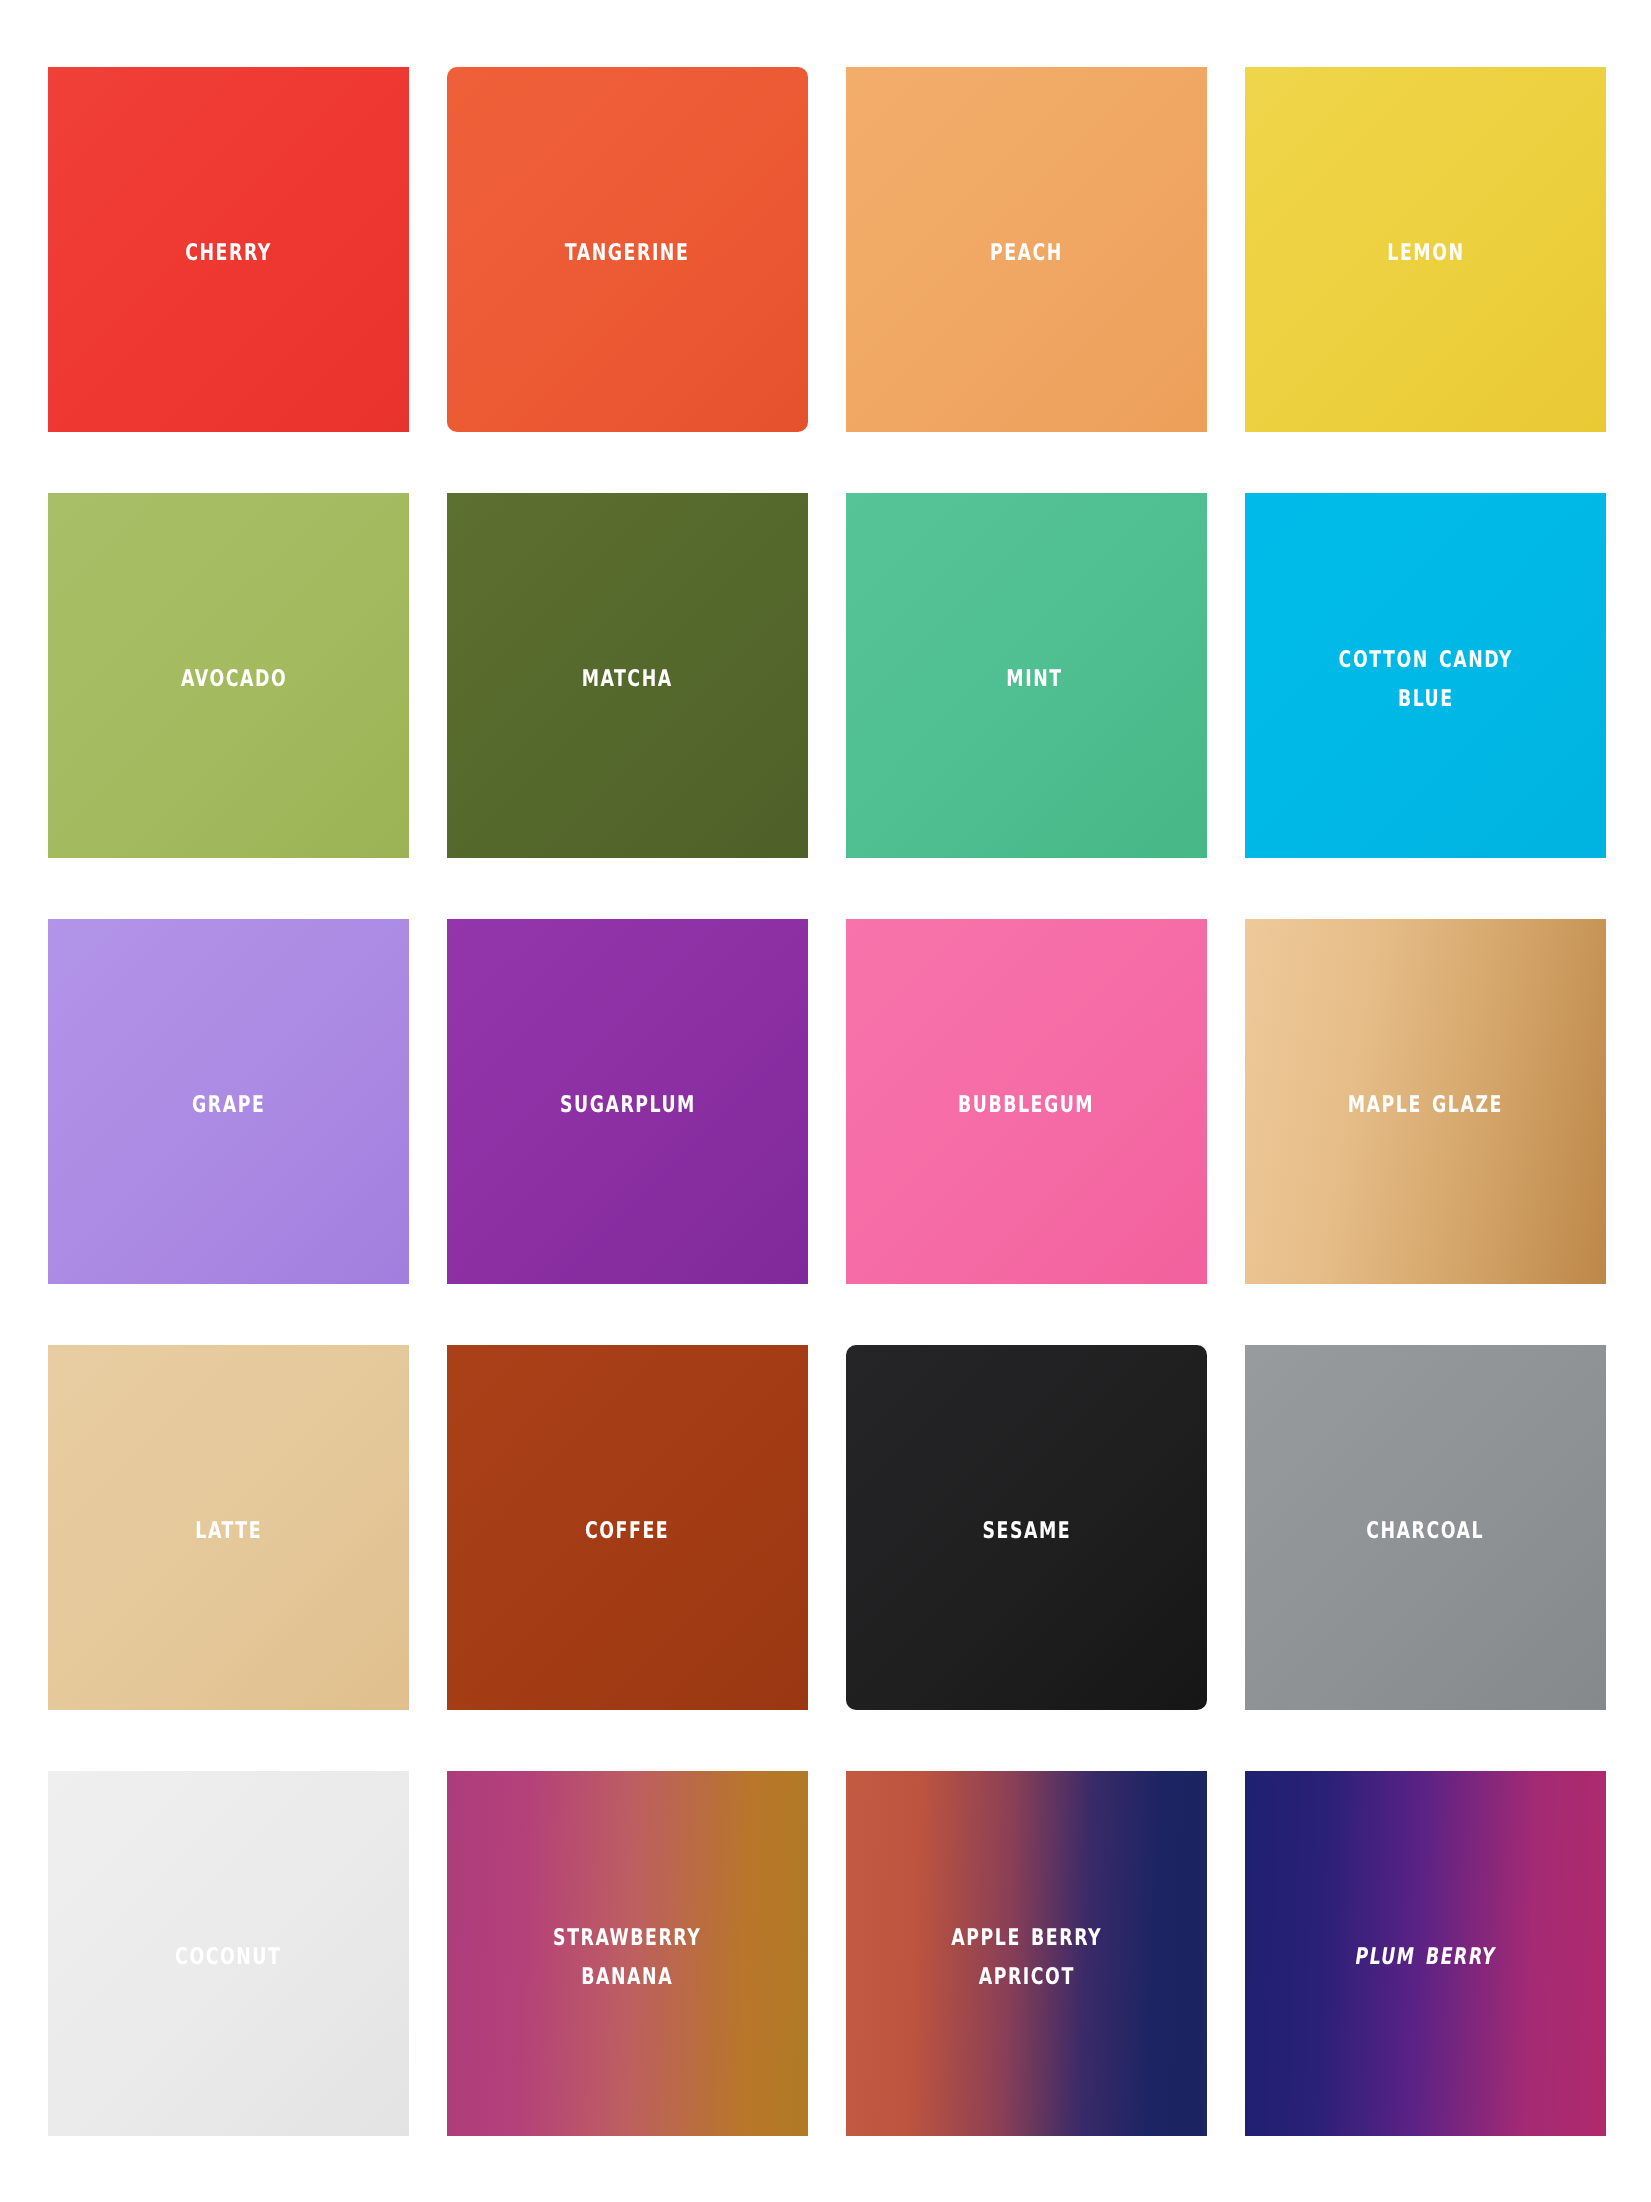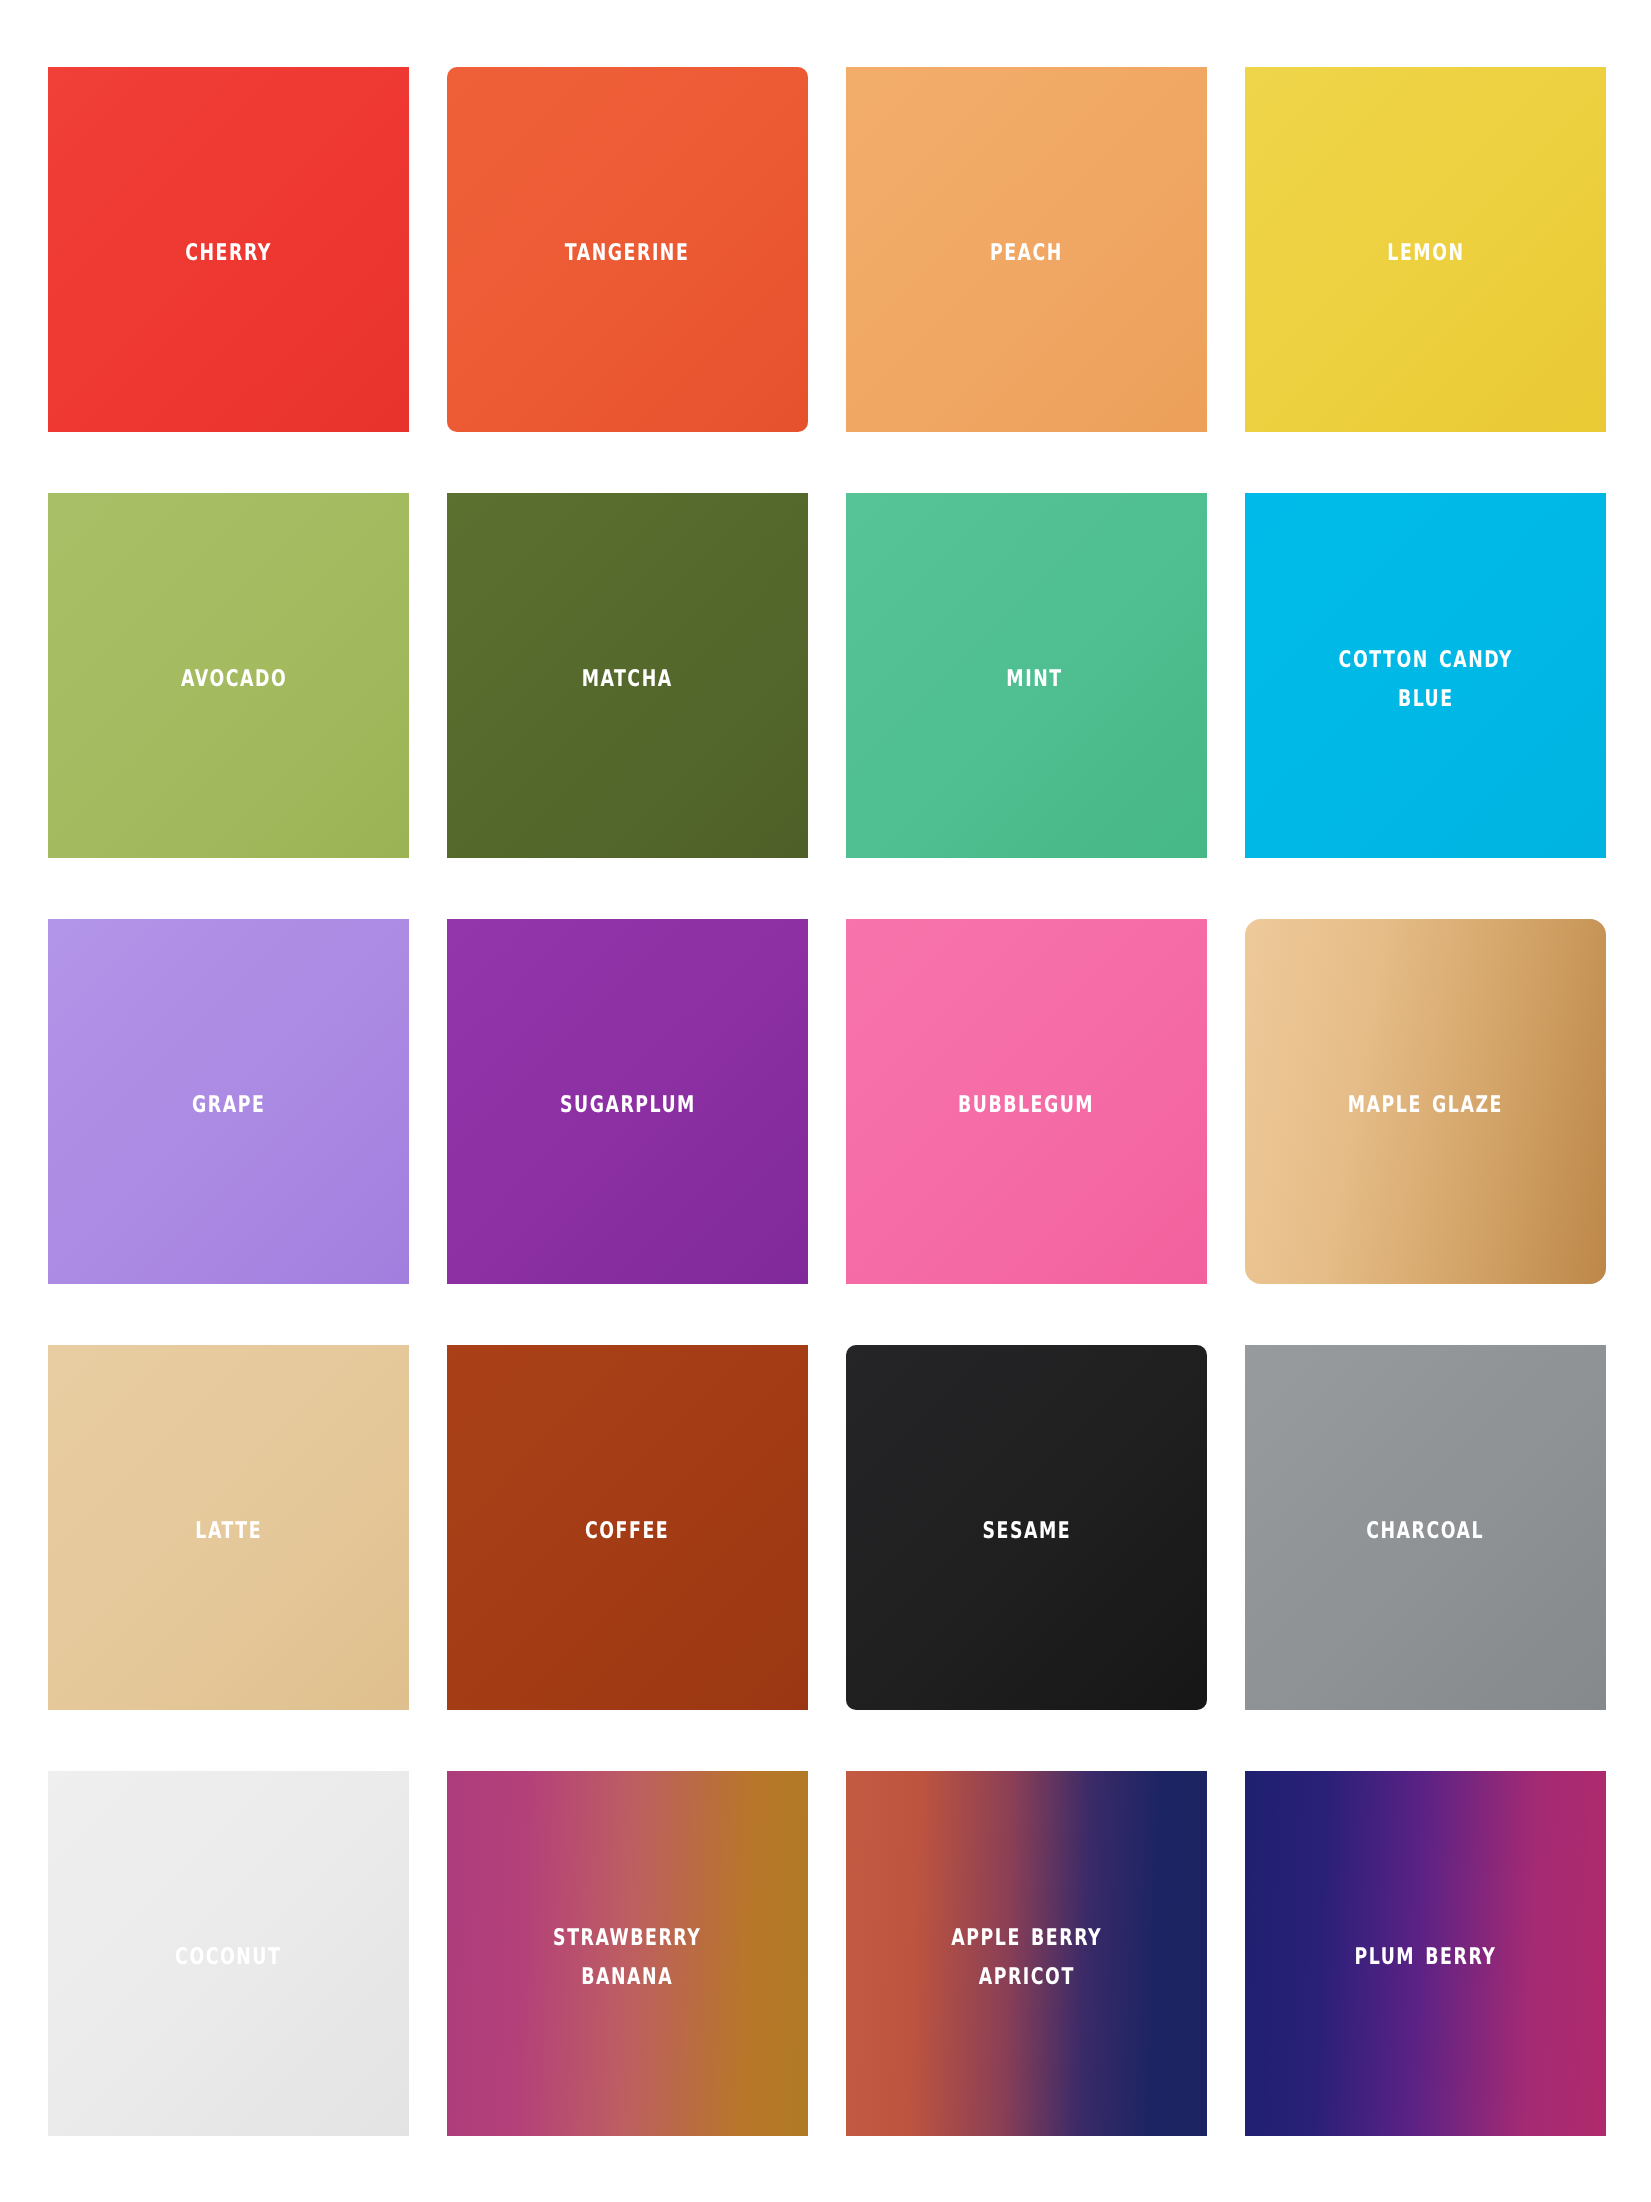--- a/index.html
+++ b/index.html
@@ -65,33 +65,33 @@
   
   .sw-avocado    { background-image: linear-gradient(135deg, #a9bf67 0%, #a3ba5f 55%, #9bb354 100%); padding-left: 12px; }
   .sw-matcha     { background-image: linear-gradient(135deg, #5c7030 0%, #55682c 55%, #4e6027 100%); }
   .sw-mint       { background-image: linear-gradient(135deg, #57c497 0%, #4fbe90 55%, #46b787 100%); padding-left: 15px; }
   .sw-cottoncandyblue { background-image: linear-gradient(135deg, #00bbe9 0%, #00b8e6 55%, #00b3e0 100%); }
 
   
   .sw-grape      { background-image: linear-gradient(135deg, #b294e8 0%, #ab8ae3 55%, #a27ede 100%); }
   .sw-sugarplum  { background-image: linear-gradient(135deg, #9436ab 0%, #8b2fa3 55%, #80299a 100%); }
   .sw-bubblegum  { background-image: linear-gradient(135deg, #f873ab 0%, #f56ba5 55%, #f2619d 100%); }
-  .sw-mapleglaze { background-image: linear-gradient(100deg, #eec99a 0%, #e6bd88 32%, #d3a468 66%, #bd8749 100%); border-radius: 16px; }
+  .sw-mapleglaze { background-image: linear-gradient(100deg, #eec99a 0%, #e6bd88 32%, #d3a468 66%, #bd8749 100%); }
 
   
   .sw-latte      { background-image: linear-gradient(135deg, #e8cda2 0%, #e5c89a 55%, #dfbf8d 100%); }
   .sw-coffee     { background-image: linear-gradient(135deg, #a94018 0%, #a33c15 55%, #9a3712 100%); }
   .sw-sesame     { background-image: linear-gradient(135deg, #252527 0%, #1f1f20 55%, #161617 100%); border-radius: 10px; }
   .sw-charcoal   { background-image: linear-gradient(135deg, #979b9e 0%, #8e9295 55%, #85898c 100%); }
 
   
   .sw-coconut    { background-image: linear-gradient(135deg, #efefef 0%, #eaeaea 55%, #e3e3e3 100%); }
   .sw-strawberrybanana { background-image: linear-gradient(92deg, #ad3c7d 0%, #b44179 22%, #bd5e62 50%, #b8762a 82%, #b07a24 100%); }
   .sw-appleberryapricot { background-image: linear-gradient(92deg, #c35a42 0%, #bd543f 20%, #8a3f56 45%, #3a2a68 66%, #1c2463 85%, #1b2360 100%); }
-  .sw-plumberry  { background-image: linear-gradient(92deg, #1f2070 0%, #2a2078 22%, #5b2285 48%, #a32a74 78%, #b02a6c 100%); }
+  .sw-plumberry  { background-image: linear-gradient(92deg, #1f2070 0%, #2a2078 22%, #5b2285 48%, #a32a74 78%, #b02a6c 100%); font-style: italic; }
 </style>
 </head>
 <body>
 
 <div id="palette-grid">
 
   <div class="swatch sw-cherry">
     <span class="swatch-label">Cherry</span>
   </div>
   <div class="swatch sw-tangerine">

